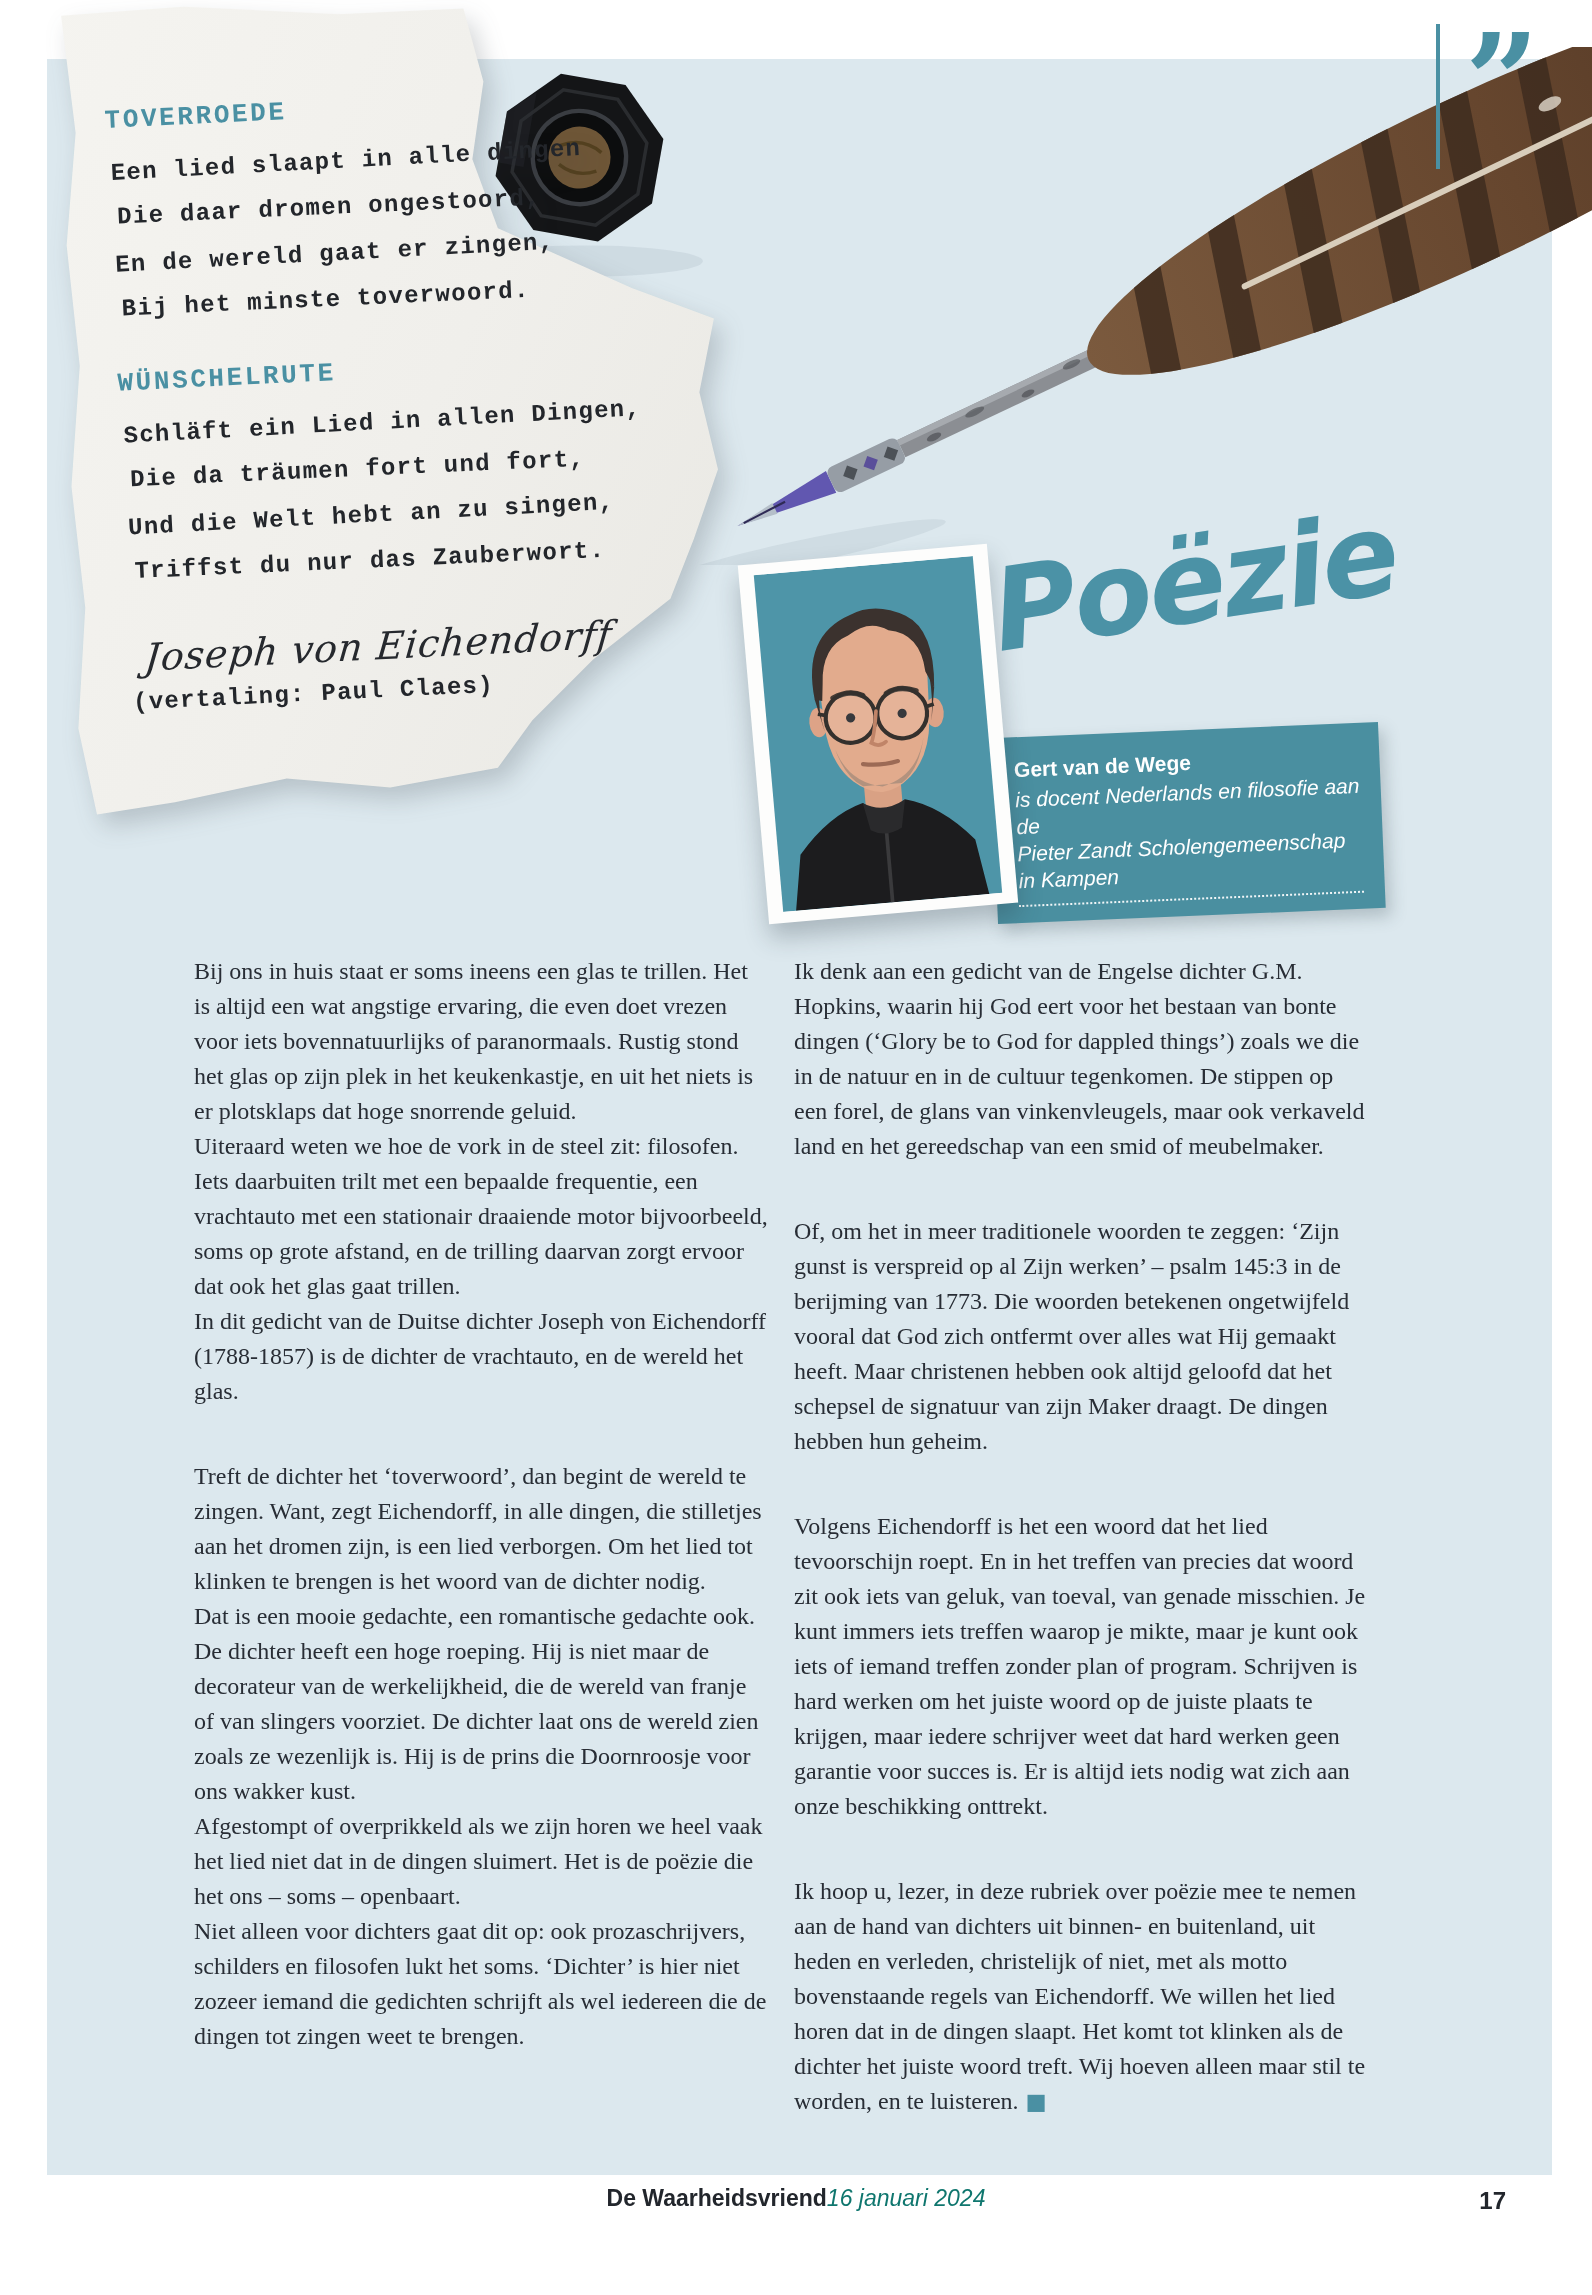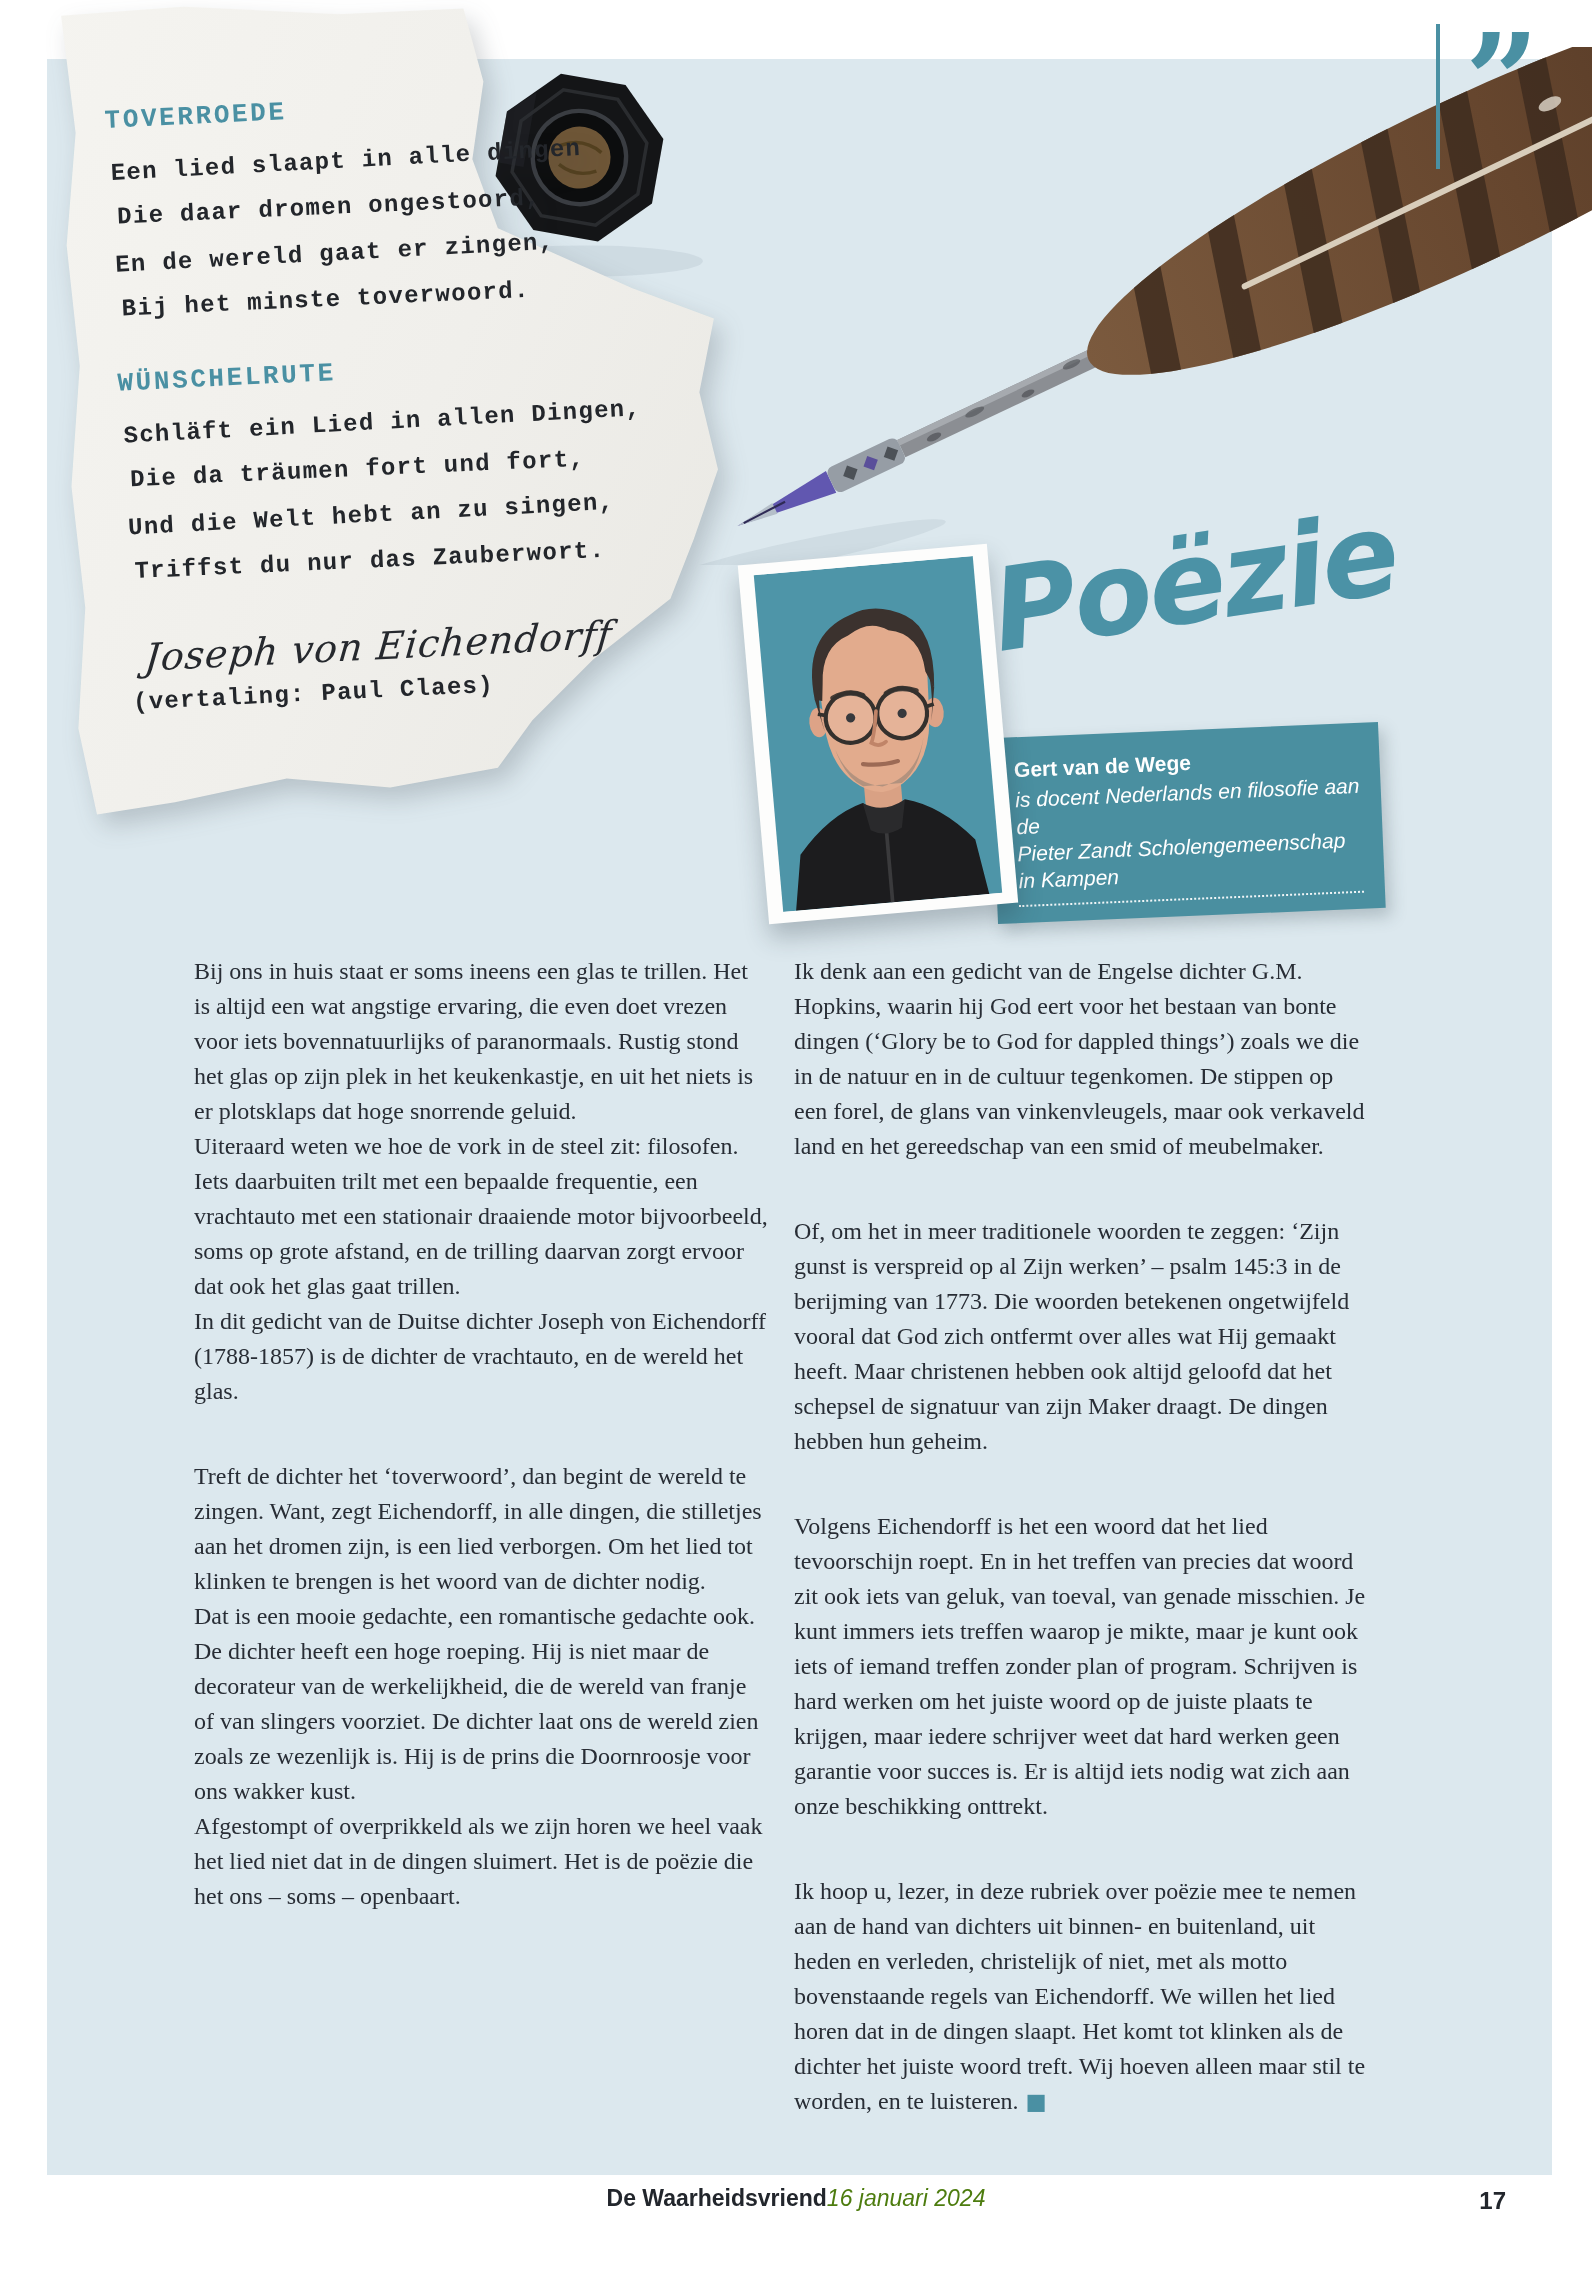--- a/index.html
+++ b/index.html
@@ -63,21 +63,21 @@
   .col1{left:194px;}
   .col2{left:794px;}
   .col p{margin:0;}
   .col p.sp{margin-top:50px;}
   .endmark{color:#4a90a3;font-size:22.4px;margin-left:7px;font-family:"DejaVu Sans",sans-serif;}
 
   
   .footer{position:absolute;left:0;top:2185px;width:100%;height:52px;z-index:2;}
   .footer-center{width:100%;text-align:center;font-size:23px;color:#22262c;}
   .mag-name{font-weight:700;}
-  .mag-date{font-style:italic;color:#4d7c0f;font-weight:400;}
+  .mag-date{font-style:italic;color:#0f766e;font-weight:400;}
   .page-num{position:absolute;right:86px;top:1.7px;font-size:24px;font-weight:700;color:#22262c;}
 </style>
 </head>
 <body>
 
 <div class="panel"></div>
 
 <div class="qline"></div>
 <div class="qmark">”</div>
 
@@ -224,20 +224,21 @@
   <div class="bio-dots"></div>
 </div>
 
 <div class="col col1">
   <p>Bij ons in huis staat er soms ineens een glas te trillen. Het is altijd een wat angstige ervaring, die even doet vrezen voor iets bovennatuurlijks of paranormaals. Rustig stond het glas op zijn plek in het keukenkastje, en uit het niets is er plotsklaps dat hoge snorrende geluid.</p>
   <p>Uiteraard weten we hoe de vork in de steel zit: filosofen. Iets daarbuiten trilt met een bepaalde frequentie, een vrachtauto met een stationair draaiende motor bijvoorbeeld, soms op grote afstand, en de trilling daarvan zorgt ervoor dat ook het glas gaat trillen.</p>
   <p>In dit gedicht van de Duitse dichter Joseph von Eichendorff (1788-1857) is de dichter de vrachtauto, en de wereld het glas.</p>
   <p class="sp">Treft de dichter het ‘toverwoord’, dan begint de wereld te zingen. Want, zegt Eichendorff, in alle dingen, die stilletjes aan het dromen zijn, is een lied verborgen. Om het lied tot klinken te brengen is het woord van de dichter nodig.</p>
   <p>Dat is een mooie gedachte, een romantische gedachte ook. De dichter heeft een hoge roeping. Hij is niet maar de decorateur van de werkelijkheid, die de wereld van franje of van slingers voorziet. De dichter laat ons de wereld zien zoals ze wezenlijk is. Hij is de prins die Doornroosje voor ons wakker kust.</p>
   <p>Afgestompt of overprikkeld als we zijn horen we heel vaak het lied niet dat in de dingen sluimert. Het is de poëzie die het ons – soms – openbaart.</p>
+  <p>Niet alleen voor dichters gaat dit op: ook prozaschrijvers, schilders en filosofen lukt het soms. ‘Dichter’ is hier niet zozeer iemand die gedichten schrijft als wel iedereen die de dingen tot zingen weet te brengen.</p>
 </div>
 
 <div class="col col2">
   <p>Ik denk aan een gedicht van de Engelse dichter G.M. Hopkins, waarin hij God eert voor het bestaan van bonte dingen (‘Glory be to God for dappled things’) zoals we die in de natuur en in de cultuur tegenkomen. De stippen op een forel, de glans van vinkenvleugels, maar ook verkaveld land en het gereedschap van een smid of meubelmaker.</p>
   <p class="sp">Of, om het in meer traditionele woorden te zeggen: ‘Zijn gunst is verspreid op al Zijn werken’ – psalm 145:3 in de berijming van 1773. Die woorden betekenen ongetwijfeld vooral dat God zich ontfermt over alles wat Hij gemaakt heeft. Maar christenen hebben ook altijd geloofd dat het schepsel de signatuur van zijn Maker draagt. De dingen hebben hun geheim.</p>
   <p class="sp">Volgens Eichendorff is het een woord dat het lied tevoorschijn roept. En in het treffen van precies dat woord zit ook iets van geluk, van toeval, van genade misschien. Je kunt immers iets treffen waarop je mikte, maar je kunt ook iets of iemand treffen zonder plan of program. Schrijven is hard werken om het juiste woord op de juiste plaats te krijgen, maar iedere schrijver weet dat hard werken geen garantie voor succes is. Er is altijd iets nodig wat zich aan onze beschikking onttrekt.</p>
   <p class="sp"><span>Ik hoop u, lezer, in deze rubriek over poëzie mee te nemen aan de hand van dichters uit binnen- en buitenland, uit heden en verleden, christelijk of niet, met als motto bovenstaande regels van Eichendorff. We willen het lied horen dat in de dingen slaapt. Het komt tot klinken als de dichter het juiste woord treft. Wij hoeven alleen maar stil te worden, en te luisteren.</span><span class="endmark">■</span></p>
 </div>
 
 <div class="footer">

